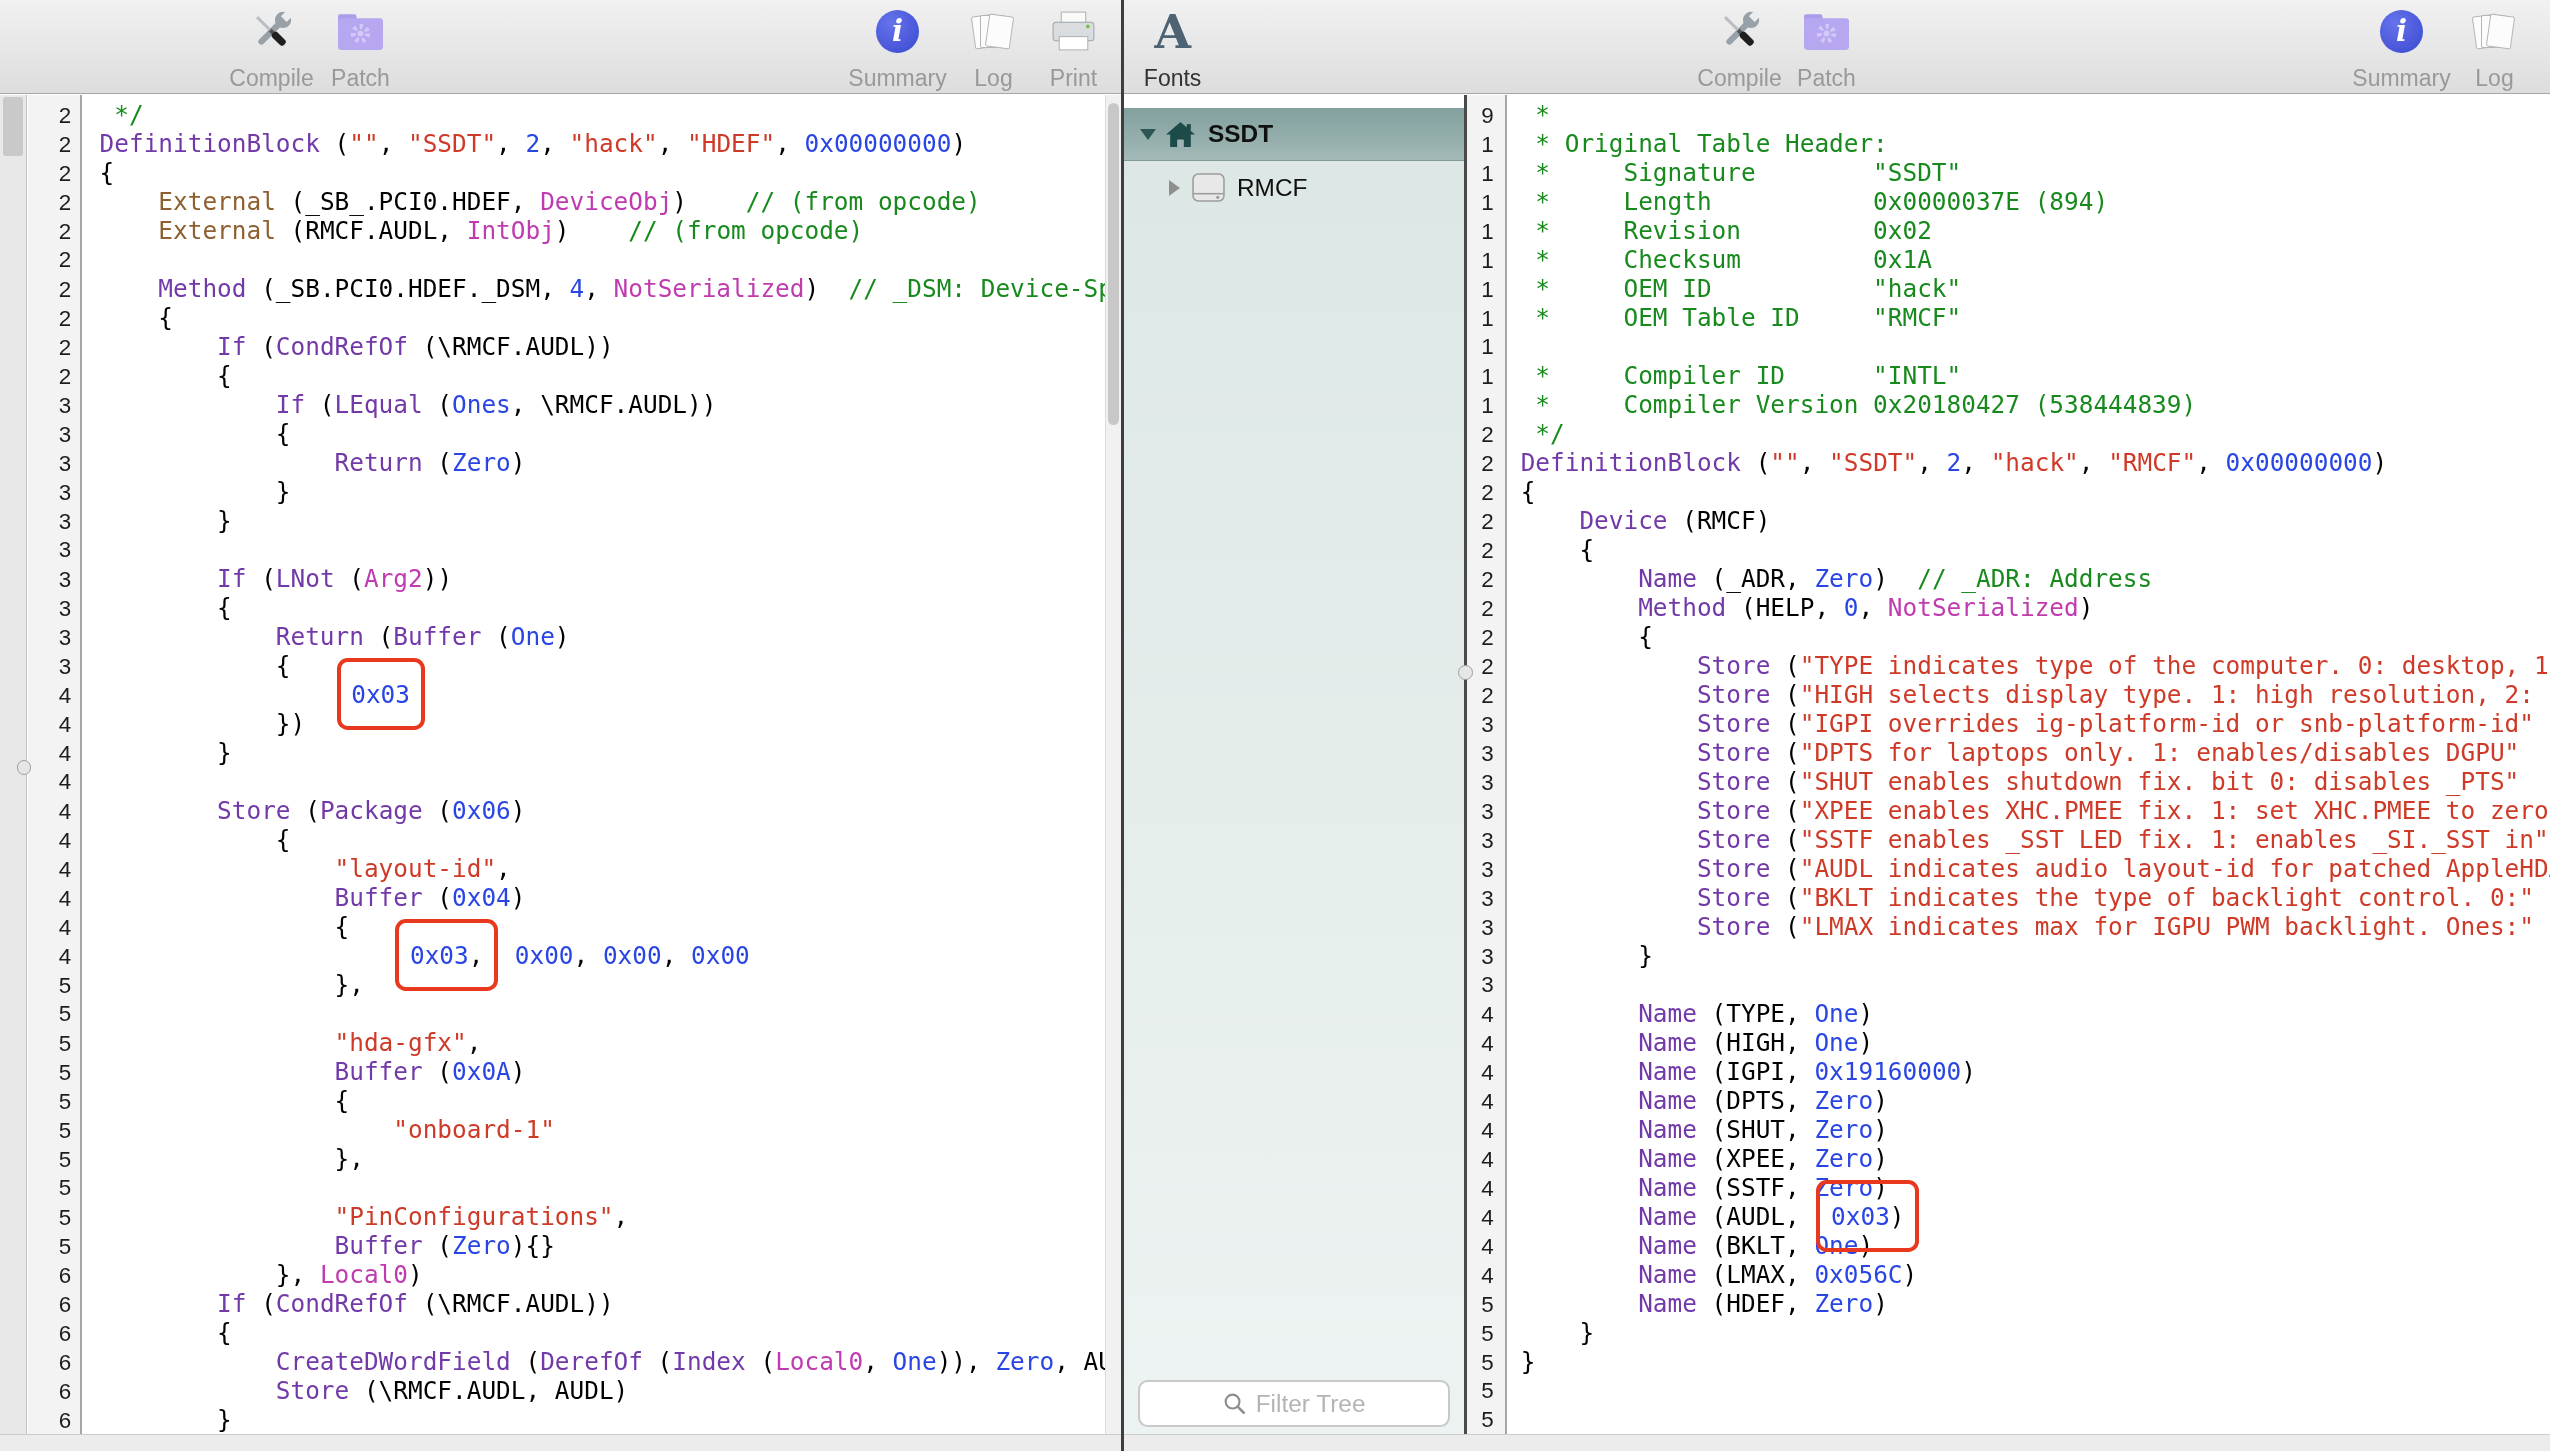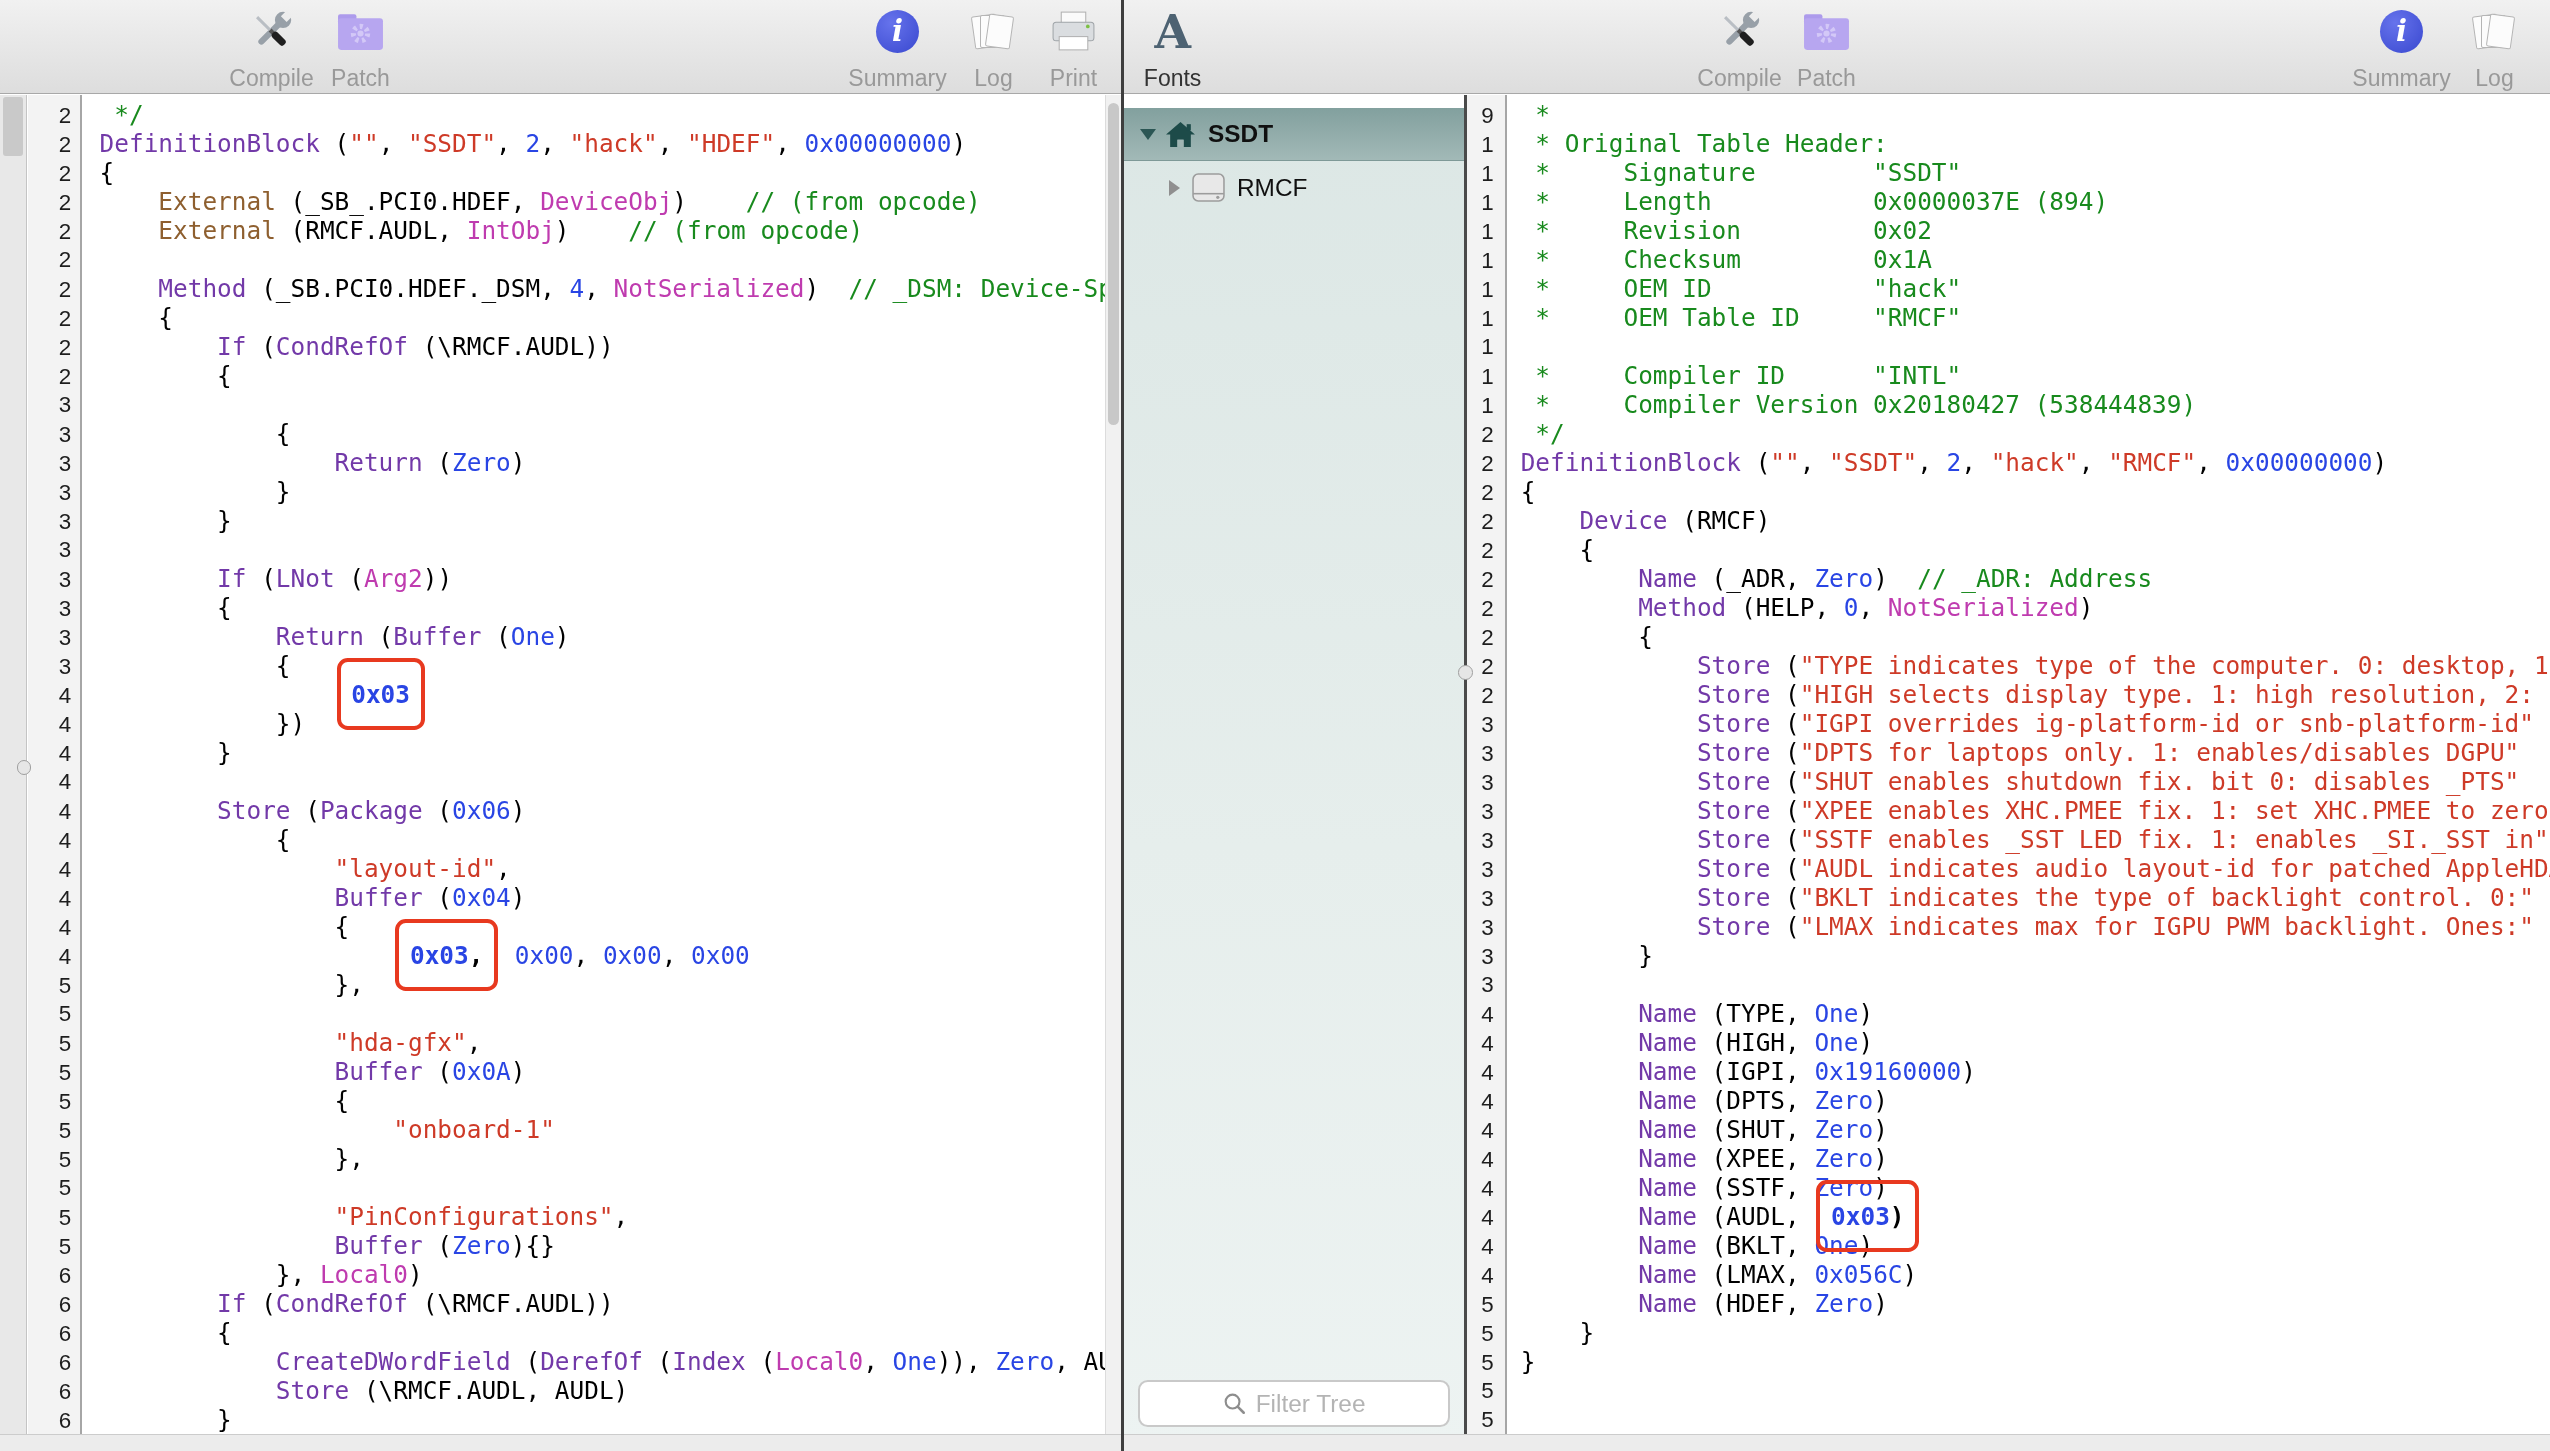--- a/index.html
+++ b/index.html
@@ -76,21 +76,21 @@
 
   
   .tok-p { color:#000; }
   .tok-k { color:#7239A8; }
   .tok-s { color:#CE3A27; }
   .tok-n { color:#2945E4; }
   .tok-t { color:#BF3BAF; }
   .tok-c { color:#188A1D; }
   .tok-e { color:#8E5F2F; }
   .redbox { display:inline; position:relative; z-index:3; border:4.9px solid #E8391F;
-            border-radius:10.7px; padding:17.6px 10.7px; margin:2px 2px;font-weight:bold; }
+            border-radius:10.7px; padding:17.6px 10.7px; margin:2px 2px; }
 </style>
 </head>
 <body>
 
 <div id="app">
 
   <div class="window" id="win-left">
     <div class="toolbar">
       <div class="tb-item" style="left:218px;">
         <div class="tb-icon">
@@ -192,20 +192,21 @@
           <div class="code-line">
             <span class="gut">2</span>
             <span class="code-text"><span class="tok-p">        </span><span class="tok-k">If</span><span class="tok-p"> (</span><span class="tok-k">CondRefOf</span><span class="tok-p"> (\RMCF.AUDL))</span></span>
           </div>
           <div class="code-line">
             <span class="gut">2</span>
             <span class="code-text"><span class="tok-p">        {</span></span>
           </div>
           <div class="code-line">
             <span class="gut">3</span>
+            <span class="code-text"><span class="tok-p">            </span><span class="tok-k">If</span><span class="tok-p"> (</span><span class="tok-k">LEqual</span><span class="tok-p"> (</span><span class="tok-n">Ones</span><span class="tok-p">, \RMCF.AUDL))</span></span>
           </div>
           <div class="code-line">
             <span class="gut">3</span>
             <span class="code-text"><span class="tok-p">            {</span></span>
           </div>
           <div class="code-line">
             <span class="gut">3</span>
             <span class="code-text"><span class="tok-p">                </span><span class="tok-k">Return</span><span class="tok-p"> (</span><span class="tok-n">Zero</span><span class="tok-p">)</span></span>
           </div>
           <div class="code-line">

